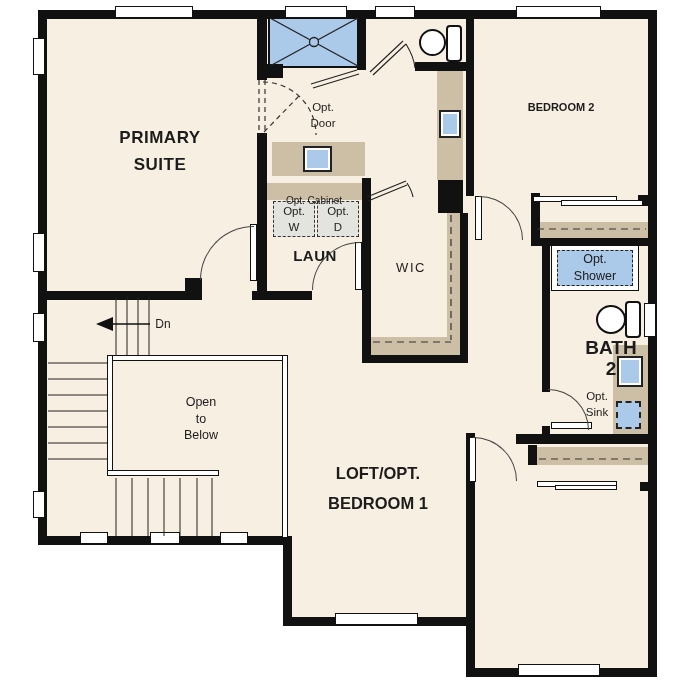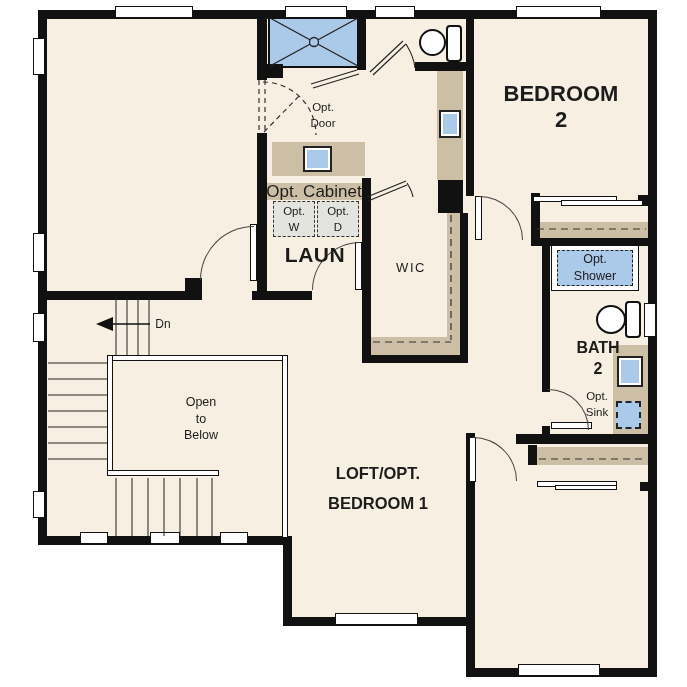--- a/index.html
+++ b/index.html
@@ -198,32 +198,34 @@
       <line x1="197" y1="478" x2="197" y2="536"></line>
       <line x1="212" y1="478" x2="212" y2="536"></line>
     </g>
 
     <g>
       <line x1="150" y1="324" x2="112" y2="324" stroke="#111" stroke-width="1.3"></line>
       <polygon points="96,324 113,317 113,331" fill="#111"></polygon>
     </g>
   </svg>
 
-  <div class="lbl b" style="left:561px;top:107px;font-size:22px;">BEDROOM 2</div>
+  <div class="lbl b" style="left:160px;top:151px;font-size:17px;line-height:27px;letter-spacing:0.5px;">PRIMARY
+SUITE</div>
+  <div class="lbl b" style="left:561px;top:107px;font-size:11px;">BEDROOM 2</div>
   <div class="lbl b" style="left:378px;top:488px;font-size:16.5px;line-height:30px;">LOFT/OPT.
 BEDROOM 1</div>
-  <div class="lbl b" style="left:315px;top:255px;font-size:21px;letter-spacing:0.5px;">LAUN</div>
+  <div class="lbl b" style="left:315px;top:255px;font-size:15px;letter-spacing:0.5px;">LAUN</div>
   <div class="lbl" style="left:411px;top:267px;font-size:13px;letter-spacing:1.5px;">WIC</div>
-  <div class="lbl b" style="left:598px;top:358px;font-size:16px;line-height:21px;">BATH
+  <div class="lbl b" style="left:611px;top:358px;font-size:19px;line-height:21px;">BATH
 2</div>
   <div class="lbl" style="left:201px;top:419px;font-size:12.5px;line-height:16.5px;">Open
 to
 Below</div>
   <div class="lbl" style="left:163px;top:324px;font-size:12px;text-align:center;">Dn</div>
   <div class="lbl" style="left:323px;top:115px;font-size:11.5px;line-height:16px;">Opt.
 Door</div>
-  <div class="lbl" style="left:314px;top:192px;font-size:17px;">Opt. Cabinet</div>
+  <div class="lbl" style="left:314px;top:200px;font-size:10px;">Opt. Cabinet</div>
   <div class="lbl" style="left:595px;top:268px;font-size:12.5px;line-height:17px;">Opt.
 Shower</div>
   <div class="lbl" style="left:597px;top:404px;font-size:11.5px;line-height:16px;">Opt.
 Sink</div>
 
 </div>
 
 </body></html>

